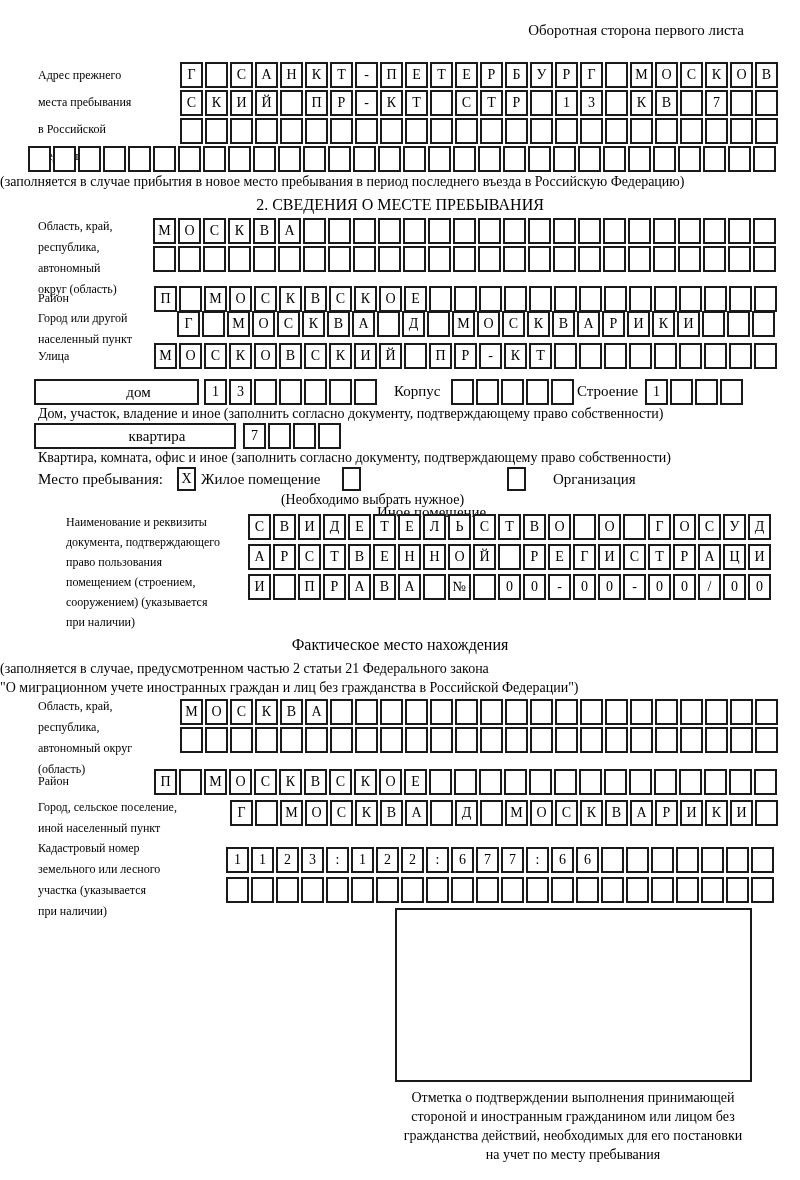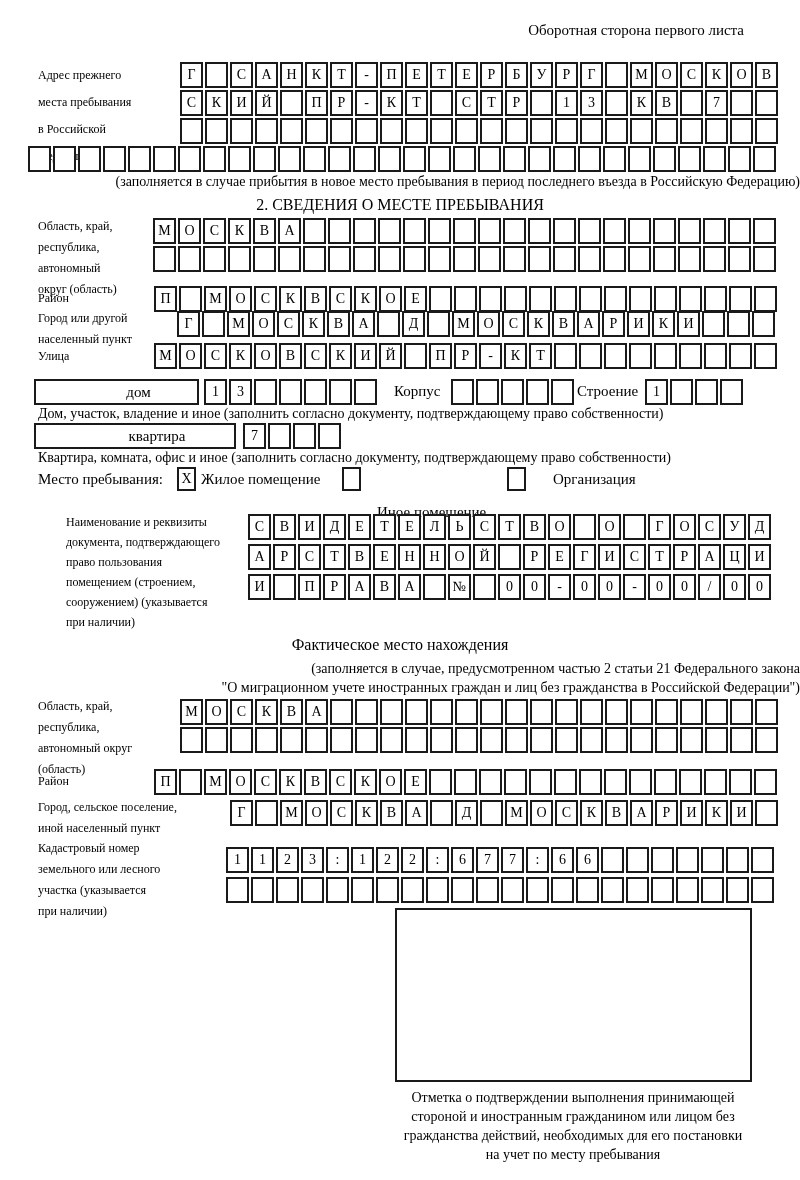--- a/index.html
+++ b/index.html
@@ -11,21 +11,21 @@
   .boxrow { position:absolute; display:flex; gap:2px; }
   .cell {
     flex:0 0 23px; width:23px; height:26px; box-sizing:border-box;
     border:2px solid #1a1a1a; background:#fff;
     display:flex; align-items:center; justify-content:center;
     font-size:14px; line-height:1;
   }
   .label { position:absolute; font-size:12px; line-height:21px; white-space:pre-line; }
   .label.wide { line-height:27px; }
   .caption { position:absolute; font-size:14px; line-height:18px; }
-  .centered { left:0; width:800px; text-align:right; }
+  .centered { left:0; width:800px; text-align:left; }
   .title { position:absolute; left:0; width:800px; text-align:center; font-weight:normal; font-size:16px; }
   .widebox {
     position:absolute; height:26px; box-sizing:border-box; border:2px solid #1a1a1a;
     display:flex; align-items:center; justify-content:center; font-size:15px; background:#fff;padding-left:44px;
   }
   .checkbox {
     position:absolute; width:19px; height:24px; box-sizing:border-box; border:2px solid #1a1a1a;
     display:flex; align-items:center; justify-content:center; font-size:14px; background:#fff;
   }
   .inline-label { position:absolute; font-size:15px; line-height:21px; }
@@ -338,20 +338,21 @@
     </div>
   <div class="caption" style="left:38px; top:449px;">Квартира, комната, офис и иное (заполнить согласно документу, подтверждающему право собственности)</div>
 
   <div class="inline-label" style="left:38px; top:469px;">Место пребывания:</div>
   <div class="checkbox" style="left:177px; top:467px;">X</div>
   <div class="inline-label" style="left:201px; top:469px;">Жилое помещение</div>
   <div class="checkbox" style="left:342px; top:467px;"></div>
   <div class="inline-label" style="left:377px; top:469px;margin-top:33px;">Иное помещение</div>
   <div class="checkbox" style="left:507px; top:467px;"></div>
   <div class="inline-label" style="left:553px; top:469px;text-align:right;">Организация</div>
+  <div class="caption" style="left:0px; top:491px; width:745px; text-align:center;">(Необходимо выбрать нужное)</div>
 
   <div class="label" style="left:38px; top:512px; width:210px; line-height:20px;margin-left:28px;">Наименование и реквизиты
 документа, подтверждающего
 право пользования
 помещением (строением,
 сооружением) (указывается
 при наличии)</div>
   <div class="boxrow" style="left:248px; top:514px;">
       <span class="cell">С</span>
       <span class="cell">В</span>

